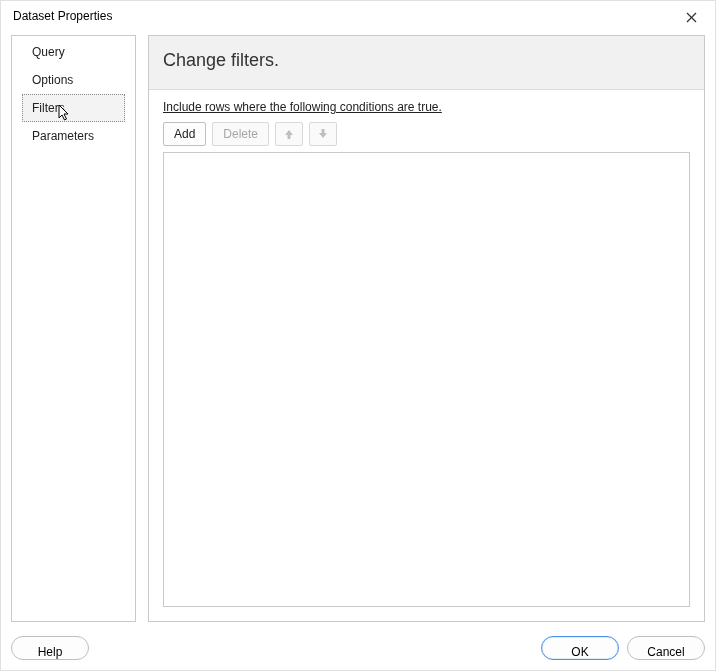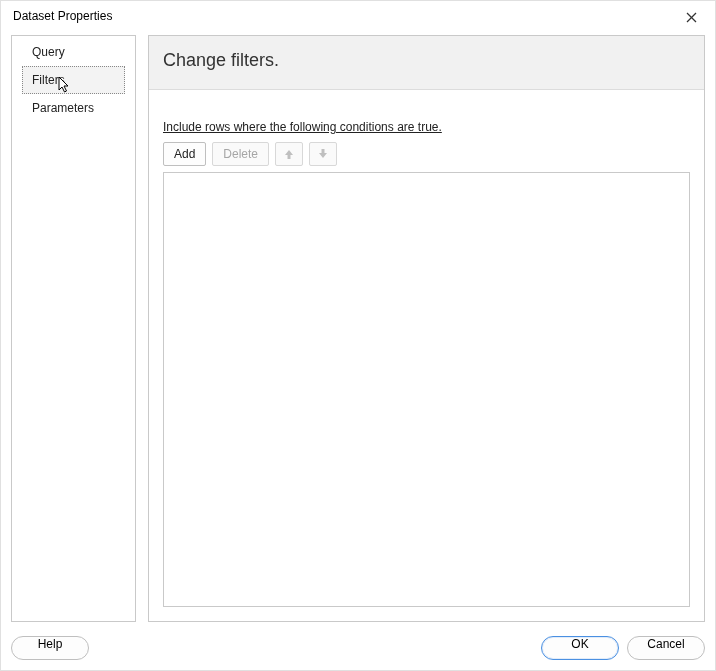--- a/index.html
+++ b/index.html
@@ -76,21 +76,20 @@
       top: 10px;
       pointer-events: none;
     }
     .main-panel {
       flex: 1;
       display: flex;
       flex-direction: column;
       border: 1px solid #c9c9c9;
       background: #fff;
       min-height: 0;
-      gap: 20px;
     }
     .main-header {
       background: #f1f1f1;
       border-bottom: 1px solid #dcdcdc;
       padding: 14px 14px 18px 14px;
     }
     .main-header h2 {
       font-size: 18px;
       font-weight: 400;
       color: #333;
@@ -154,21 +153,21 @@
     }
     .dlg-btn {
       min-width: 78px;
       height: 24px;
       border: 1px solid #bfbfbf;
       background: #fdfdfd;
       font-size: 12px;
       border-radius: 12px;
       cursor: pointer;
       display: flex;
-      align-items: flex-start;
+      align-items: flex-end;
       justify-content: center;
     }
     .dlg-btn.primary {
       border-color: #4a90e2;
       box-shadow: 0 0 0 1px rgba(74,144,226,0.15) inset;
     }
   </style>
 </head>
 <body>
 
@@ -183,20 +182,23 @@
       </svg>
     </div>
   </div>
 
   <div class="body-area">
 
     <div class="sidebar">
       <div class="side-item">
         <span>Query</span>
       </div>
+      <div class="side-item">
+        <span>Options</span>
+      </div>
       <div class="side-item selected">
         <span>Filters</span>
         <svg class="cursor-img" width="14" height="18" viewBox="0 0 14 18">
           <path d="M1 1 L1 14 L4 11 L6.5 16 L8.5 15 L6 10 L10 10 Z" fill="#fff" stroke="#000" stroke-width="1"></path>
         </svg>
       </div>
       <div class="side-item">
         <span>Parameters</span>
       </div>
     </div>

